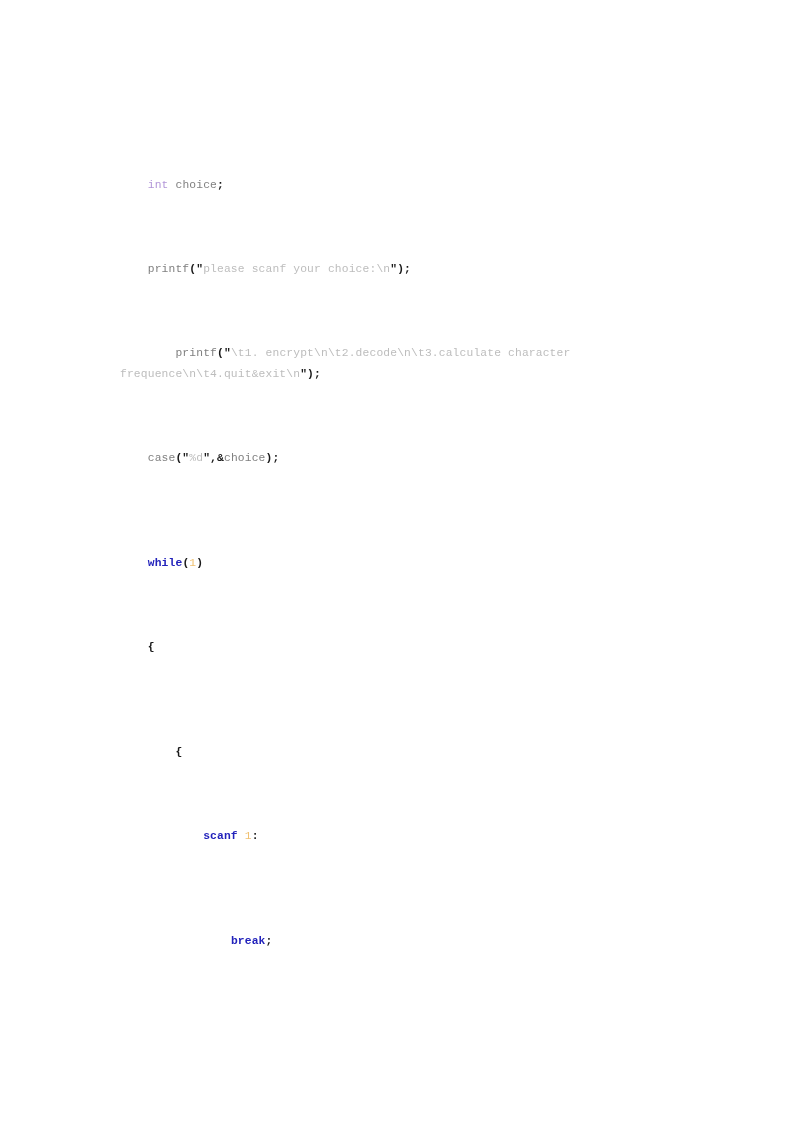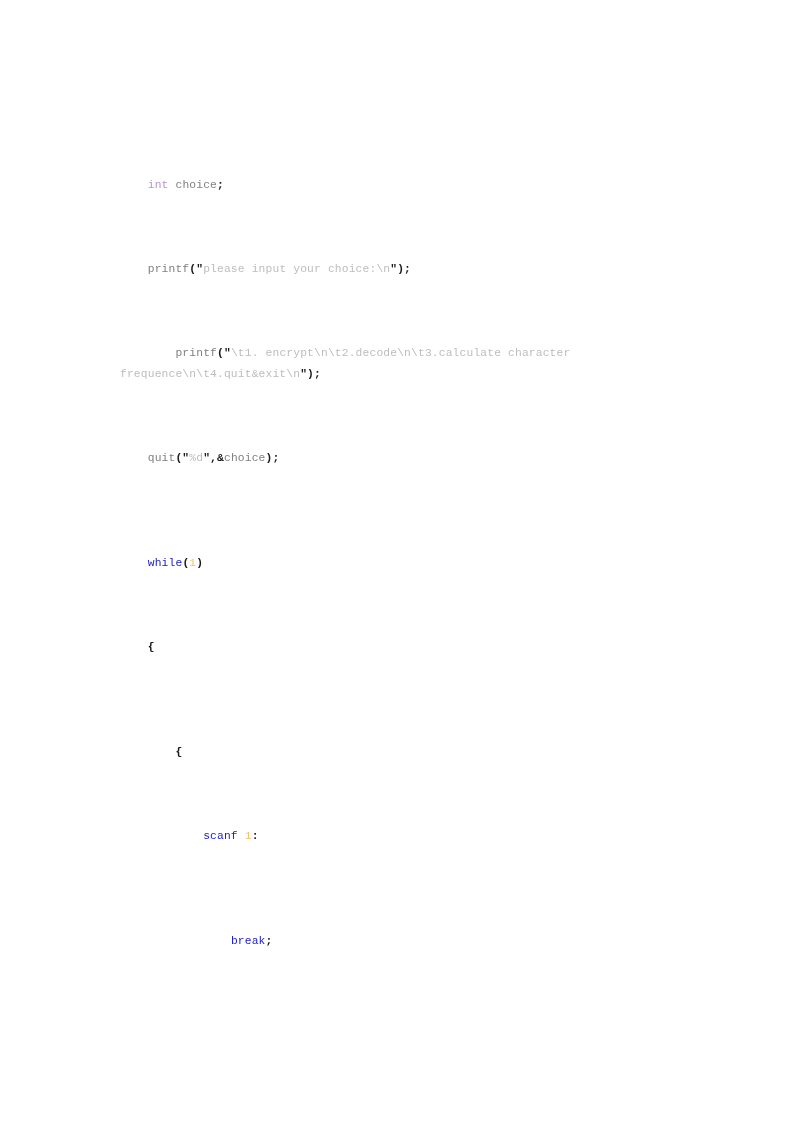--- a/index.html
+++ b/index.html
@@ -31,41 +31,41 @@
     line-height: 21px;
     white-space: pre-wrap;
     word-break: break-word;
     letter-spacing: 0.15px;
   }
   .ln {
     display: block;
     min-height: 21px;
   }
   
-  .kw       { color: #2222bb; font-weight: normal; }   
+  .kw       { color: #2222bb; font-weight: bold; }   
   .type     { color: #b296d8; }                      
   .id       { color: #808080; }                      
   .punc     { color: #1a1a1a; font-weight: bold; }   
   .str      { color: #bdbdbd; }                      
   .num      { color: #f0c070; }                      
   .plain    { color: #1a1a1a; }
 </style>
 </head>
 <body>
 
 <div id="page">
   <div id="code-listing">
 
     <span class="ln"><span class="plain">    </span><span class="type">int</span><span class="plain"> </span><span class="id">choice</span><span class="punc">;</span></span>
 
-    <span class="ln"><span class="plain">    </span><span class="id">printf</span><span class="punc">("</span><span class="str">please input your choice:\n</span><span class="punc">");</span></span>
+    <span class="ln"><span class="plain">    </span><span class="id">printf</span><span class="punc">("</span><span class="str">please scanf your choice:\n</span><span class="punc">");</span></span>
 
     <span class="ln"><span class="plain">        </span><span class="id">printf</span><span class="punc">("</span><span class="str">\t1. encrypt\n\t2.decode\n\t3.calculate character frequence\n\t4.quit&amp;exit\n</span><span class="punc">");</span></span>
 
-    <span class="ln"><span class="plain">    </span><span class="id">quit</span><span class="punc">("</span><span class="str">%d</span><span class="punc">",&amp;</span><span class="id">choice</span><span class="punc">);</span></span>
+    <span class="ln"><span class="plain">    </span><span class="id">case</span><span class="punc">("</span><span class="str">%d</span><span class="punc">",&amp;</span><span class="id">choice</span><span class="punc">);</span></span>
 
 
     <span class="ln"><span class="plain">    </span><span class="kw">while</span><span class="punc">(</span><span class="num">1</span><span class="punc">)</span></span>
 
     <span class="ln"><span class="plain">    </span><span class="punc">{</span></span>
 
 
     <span class="ln"><span class="plain">        </span><span class="punc">{</span></span>
 
     <span class="ln"><span class="plain">            </span><span class="kw">scanf</span><span class="plain"> </span><span class="num">1</span><span class="punc">:</span></span>

